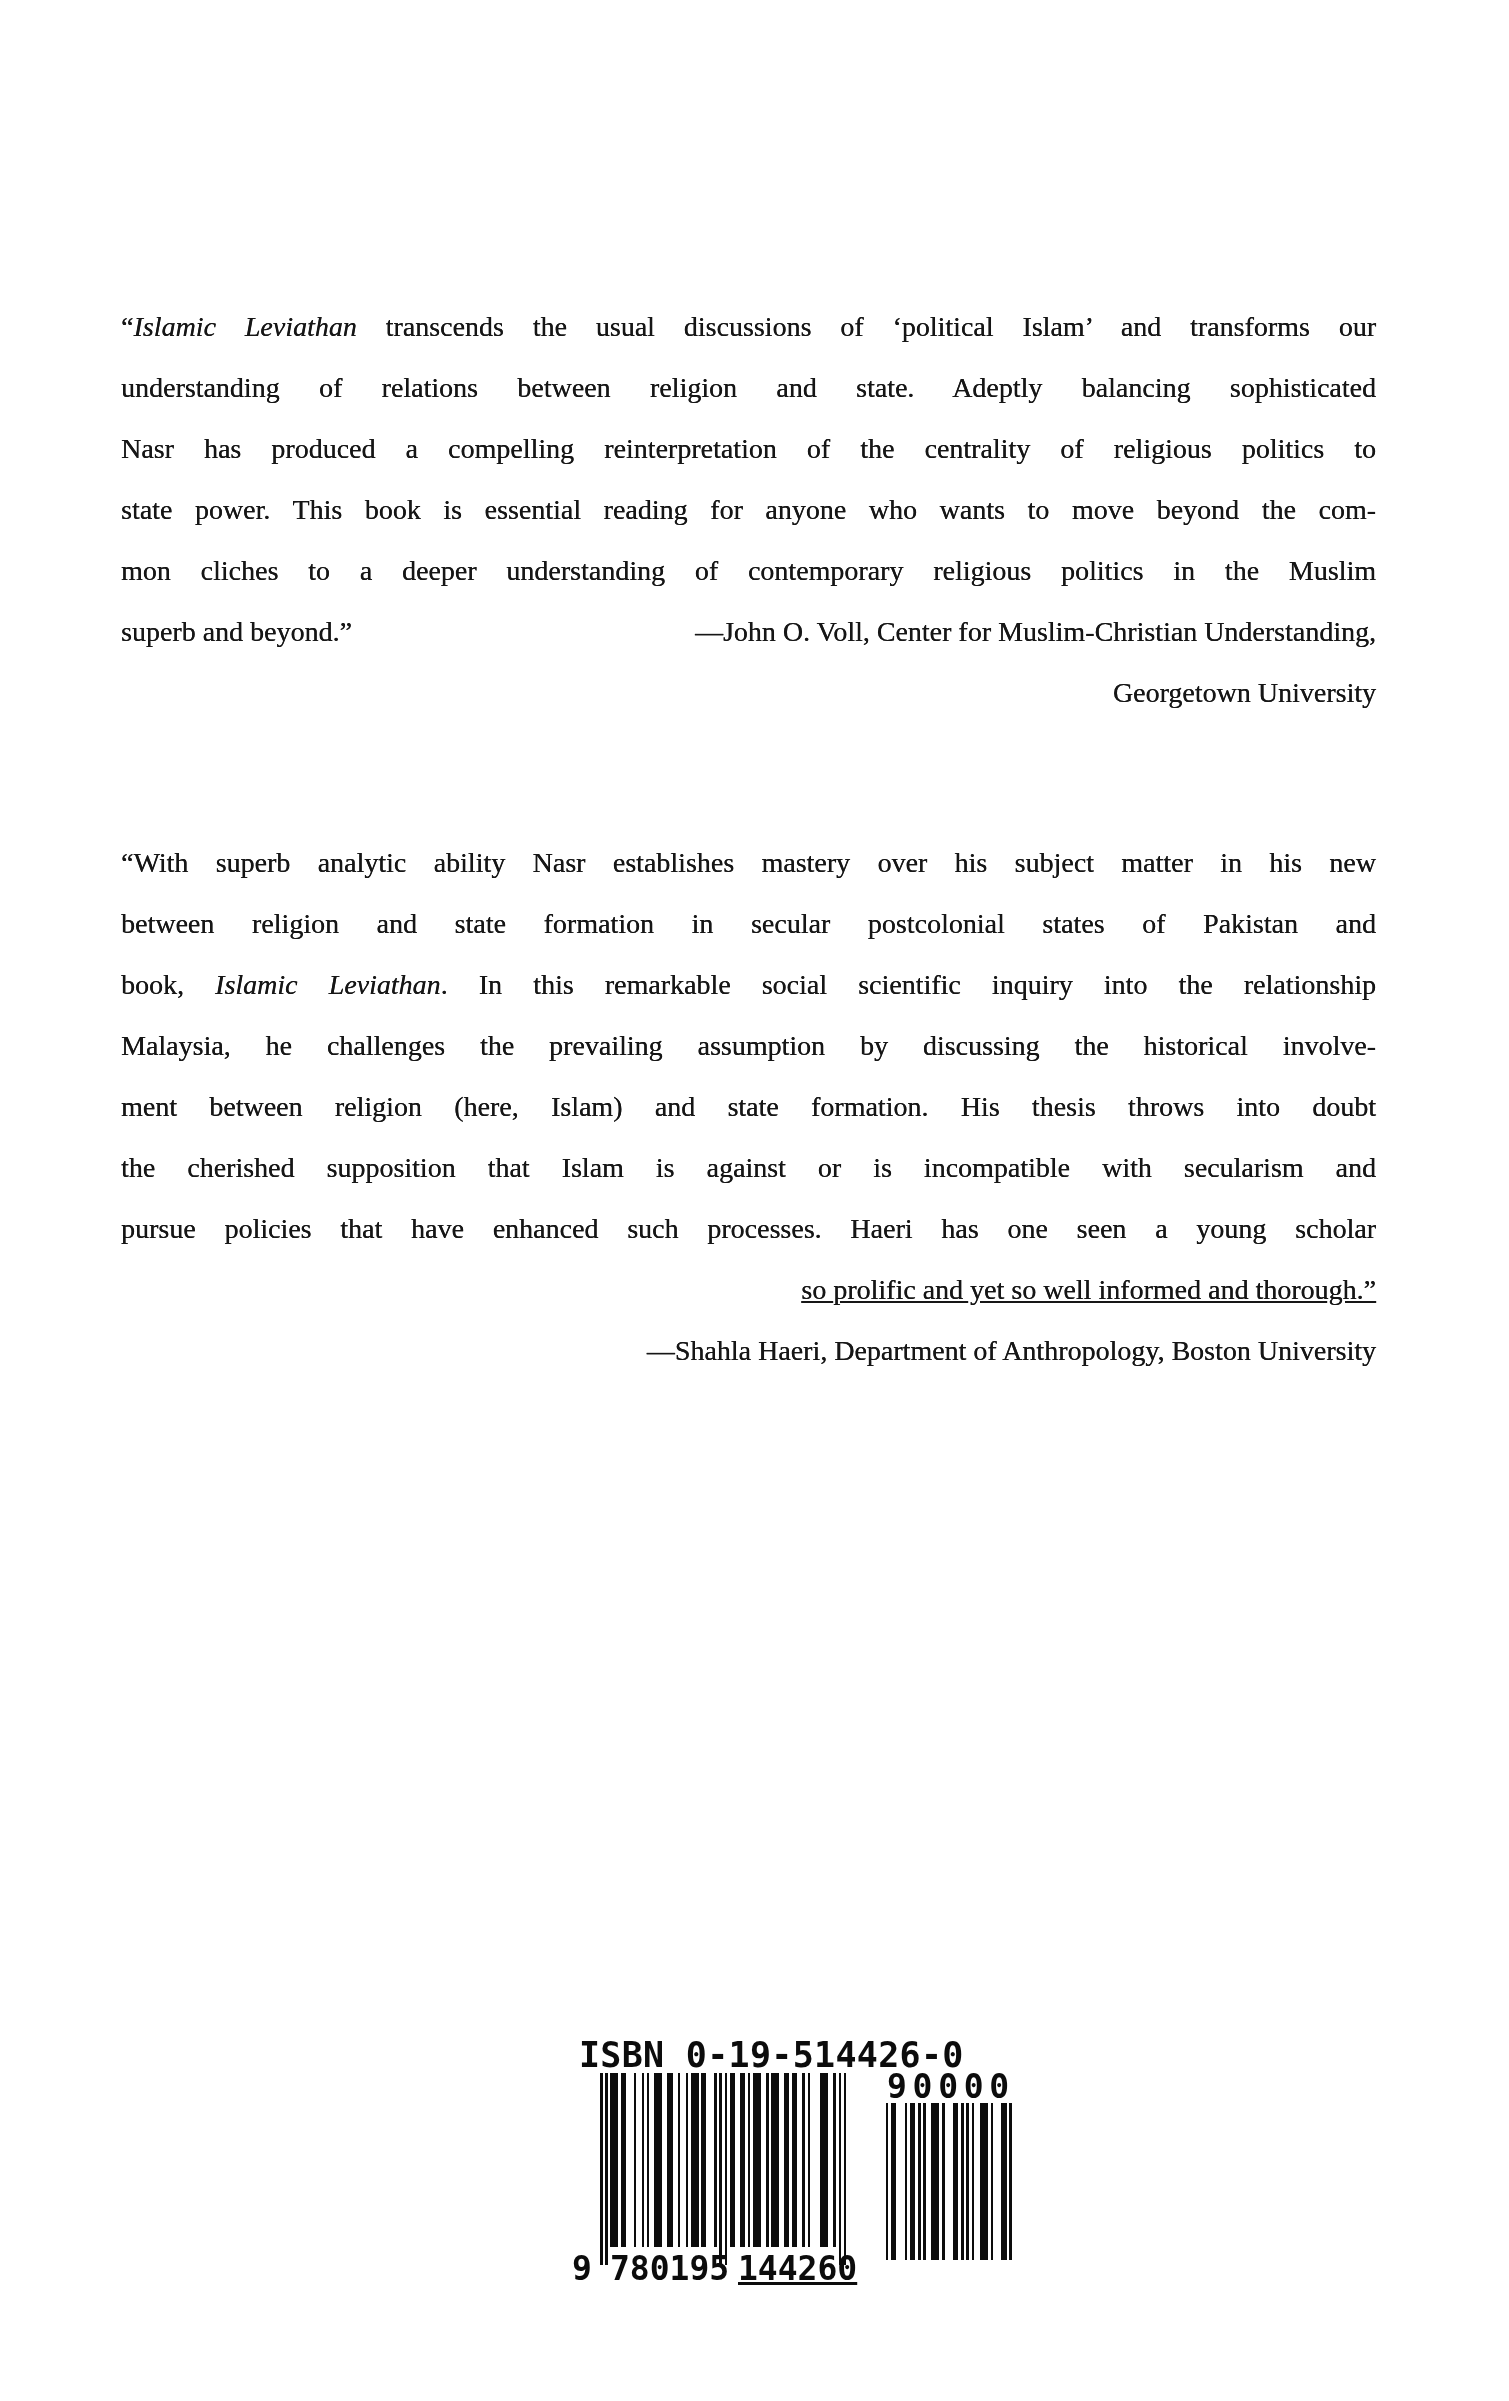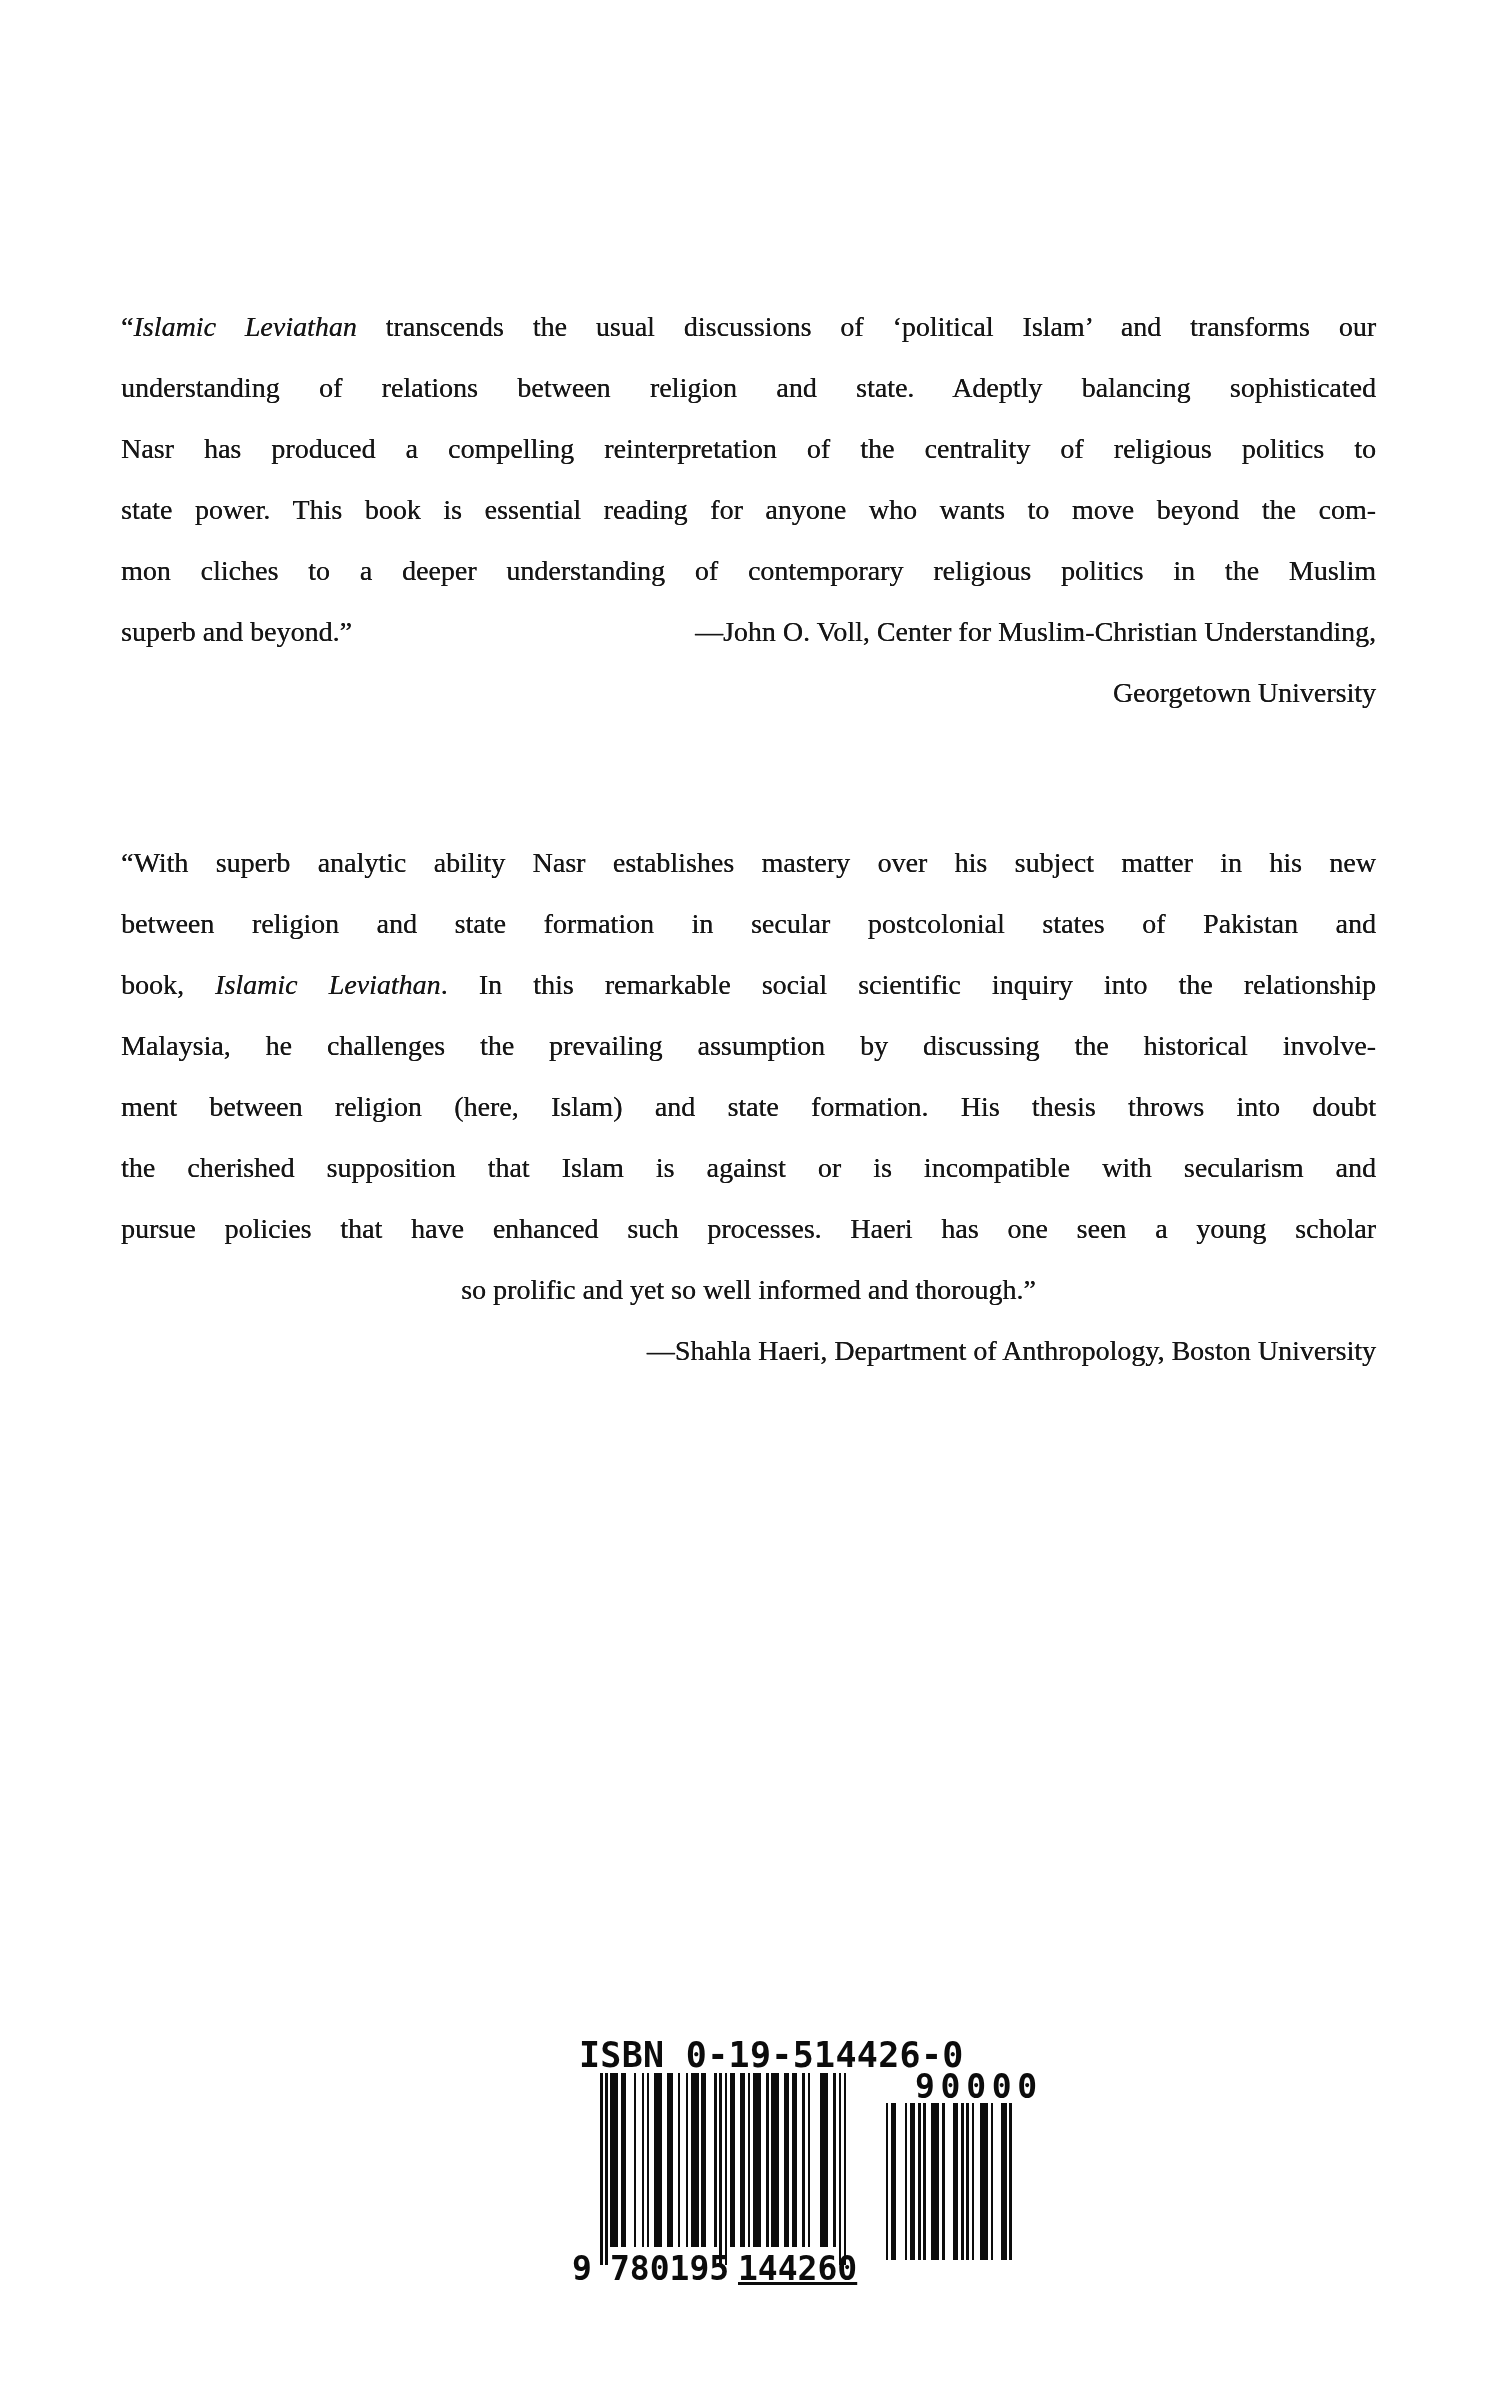--- a/index.html
+++ b/index.html
@@ -23,41 +23,40 @@
     color: #161616;
     text-shadow: 0.2px 0 0 currentColor; 
   }
   .quote-1 { top: 296px; }
   .quote-2 { top: 832px; }
 
   .qline { height: 61px; white-space: nowrap; }
   .qline.justify { white-space: normal; text-align: justify; text-align-last: justify; }
   .qline.split { display: flex; justify-content: space-between; }
   .qline.right { text-align: right; }
-  .qline.left  { text-align: center; }
+  .qline.left  { text-align: right; text-decoration: underline; }
   .it { font-style: italic; }
 
   
   .barcode-area {
     position: absolute;
     left: 569px; top: 2042px;
     width: 484px; height: 264px;
     color: #0c0c0c;
     font-family: "DejaVu Sans Mono", "Liberation Mono", monospace;
   }
   .isbn-line {
     position: absolute; left: 10px; top: -3.8px;
     font-size: 35px; letter-spacing: 0.3px;
     font-weight: bold; line-height: 1;
   }
   .addon-number {
     position: absolute; left: 318px; top: 28px;
     font-size: 33px; letter-spacing: 5.7px; line-height: 1;
     font-weight: bold;
-    margin-left: 28px;
   }
   .bars { position: absolute; display: flex; align-items: flex-start; }
   .main-bars  { left: 31px;  top: 31px; }
   .addon-bars { left: 314px; top: 61px; }
   .module { flex: 0 0 auto; }
   .module.ink { background: #0c0c0c; }
   .ean-digits {
     position: absolute; left: 31px; top: 210px;
     width: 252px; height: 38px;
     font-size: 33px; line-height: 1; font-weight: bold;

